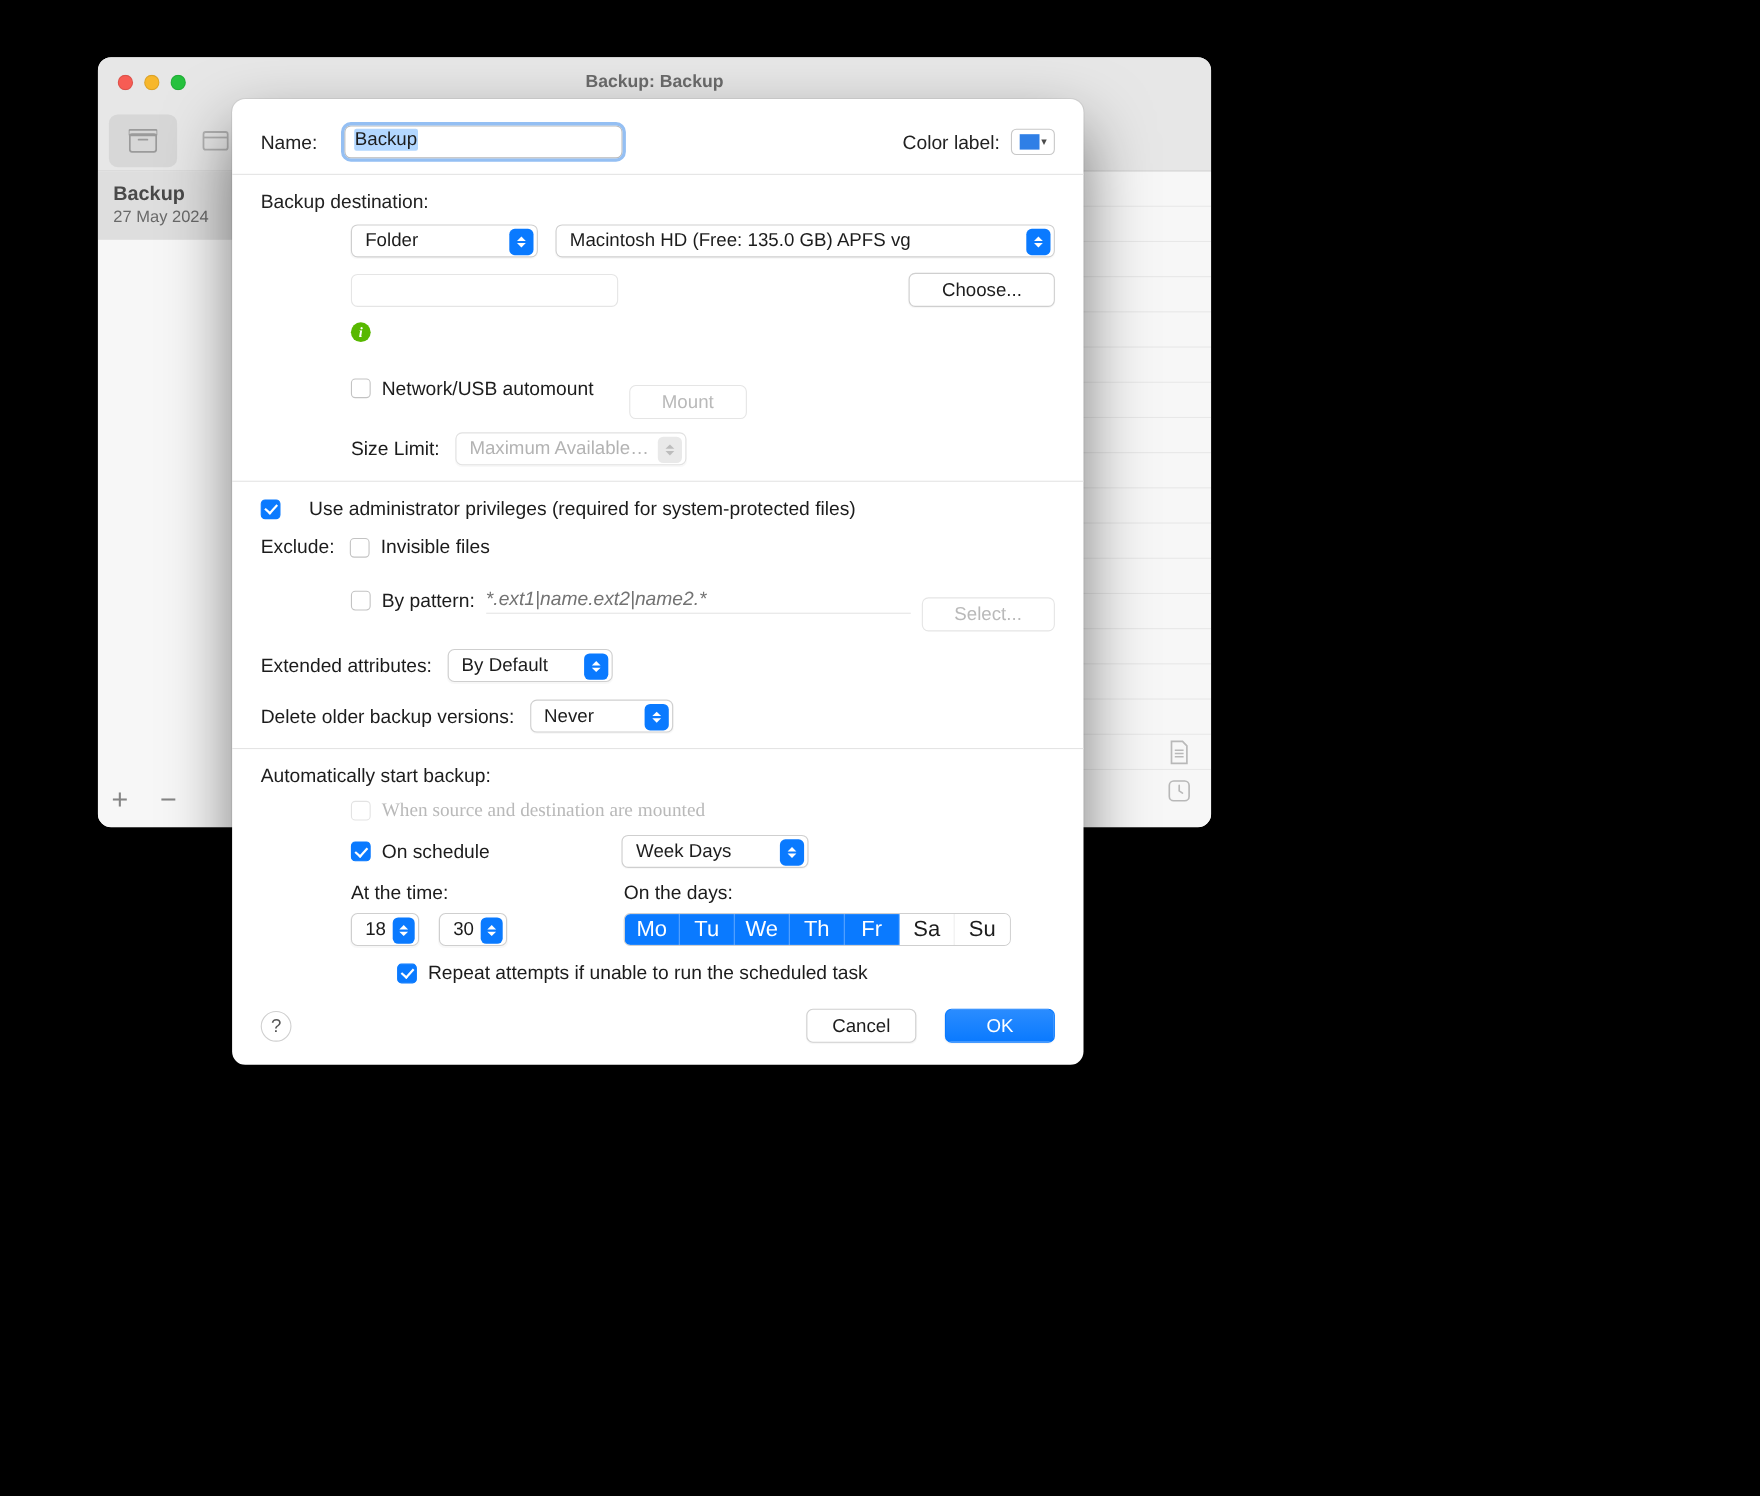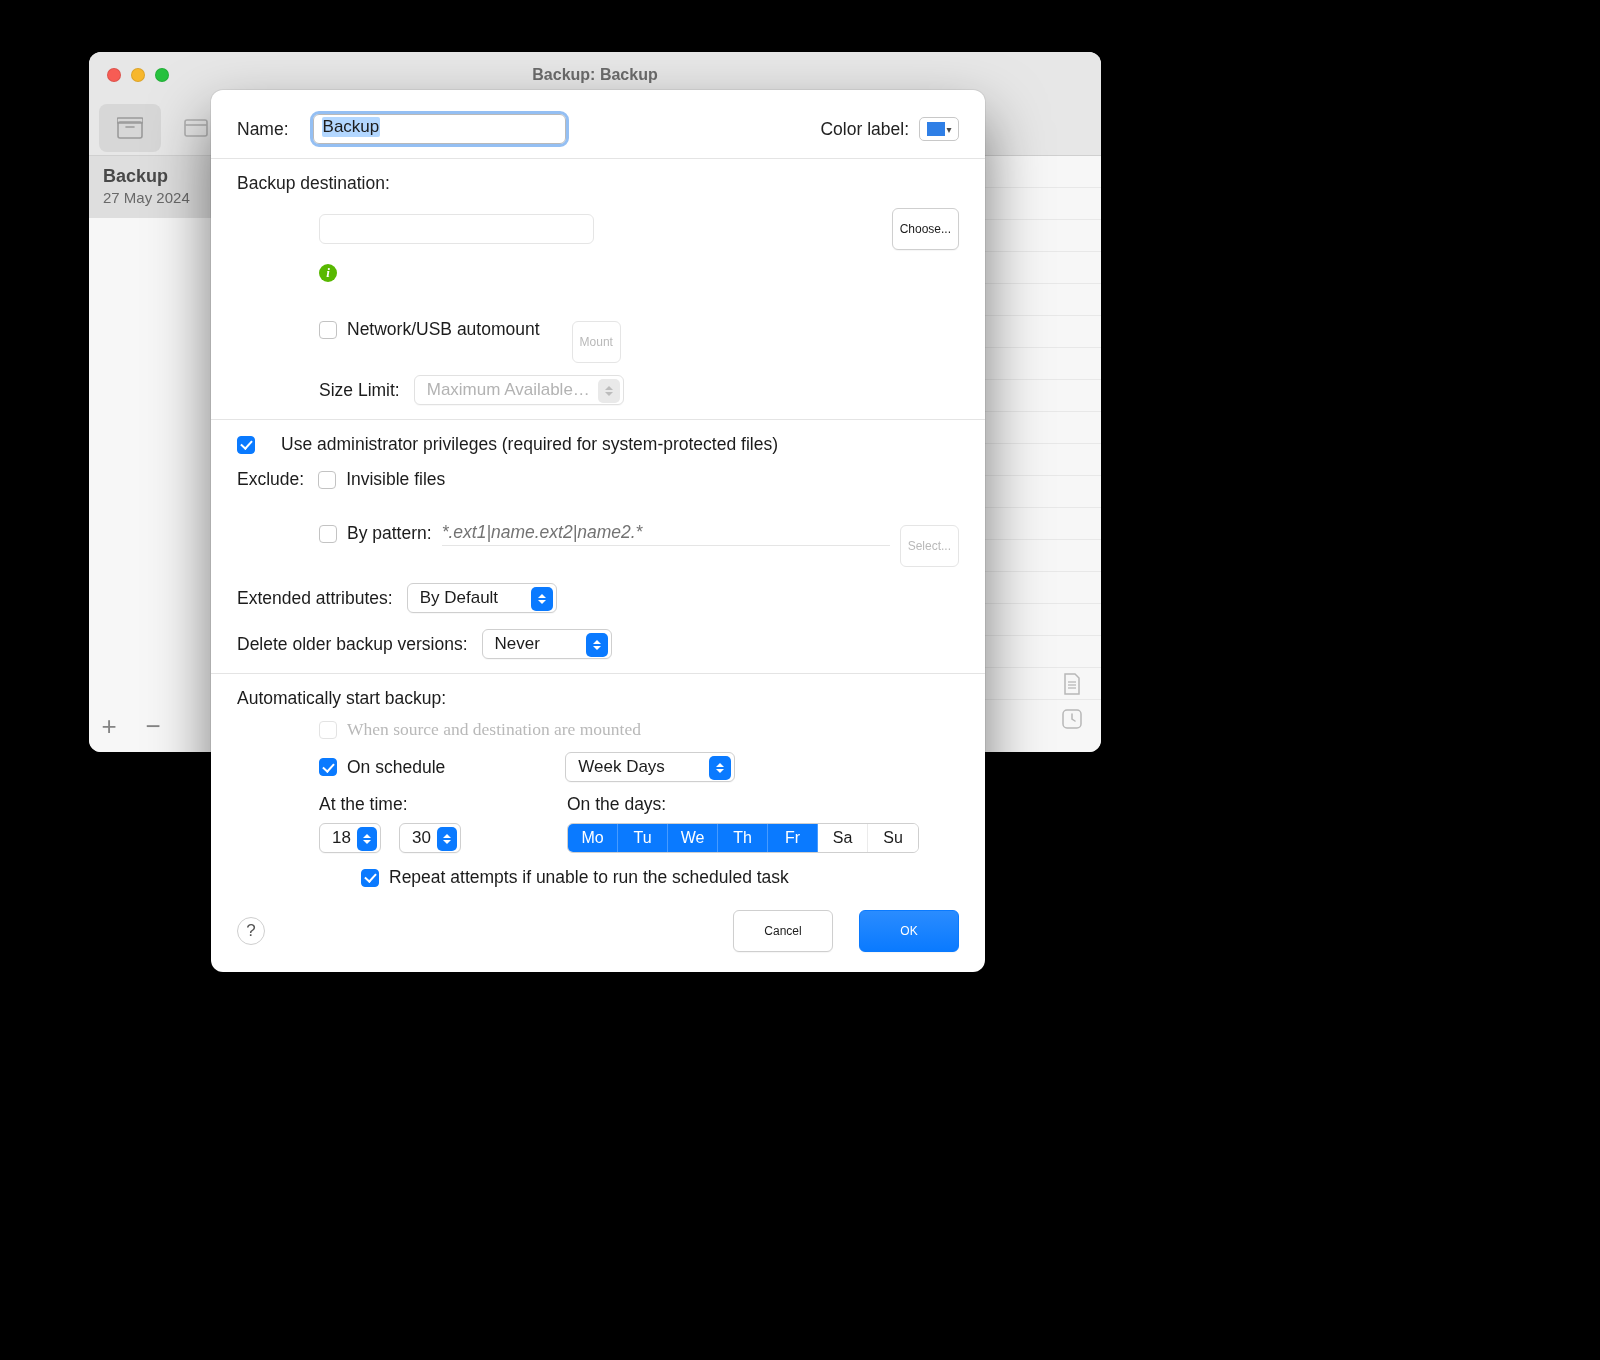--- a/index.html
+++ b/index.html
@@ -207,27 +207,27 @@
 
   .plain-field {
     flex: 1;
     height: 30px;
     border: 1px solid #e5e5e5;
     border-radius: 6px;
     background: #fff;
   }
 
   .button {
-    height: 42px;
-    padding: 0 7px;
+    height: 31px;
+    padding: 0 29px;
     border: 1px solid #cfcfcf;
     border-radius: 6px;
     background: #fff;
     display: inline-flex; align-items:center; justify-content:center;
-    font-size: 12px;
+    font-size: 17px;
     box-shadow: 0 1px 1px rgba(0,0,0,.04);
   }
   .button.disabled { color:#b9b9b9; border-color:#e5e5e5; box-shadow:none;margin-top:25px; }
   .button.primary {
     background: linear-gradient(#2a8cff,#0a7aff);
     border-color: #0a7aff;
     color:#fff;
     font-weight:500;
   }
 
@@ -273,21 +273,21 @@
   .days {
     display:flex;
     border:1px solid #cfcfcf;
     border-radius:6px;
     overflow:hidden;
     height:30px;
   }
   .days .d {
     width:50px;
     display:flex;align-items:center;justify-content:center;
-    font-size:16px;
+    font-size:20px;
     border-right:1px solid rgba(0,0,0,.08);
     background:#fff;
   }
   .days .d:last-child{border-right:none;}
   .days .d.on { background:#0a7aff; color:#fff; border-right-color:rgba(255,255,255,.25);}
 
   .help-btn {
     width:28px;height:28px;border:1px solid #cfcfcf;border-radius:50%;
     display:flex;align-items:center;justify-content:center;
     font-size:17px;color:#555;
@@ -390,20 +390,30 @@
       <span class="chev">▾</span>
     </div>
   </div>
 
   <div class="section-divider"></div>
 
   <div class="row">
     <span class="label">Backup destination:</span>
   </div>
 
+  <div class="row indent-left" style="margin-top:10px; gap:16px;">
+    <div class="popup" style="width:170px;">
+      <span>Folder</span>
+      <span class="end"></span>
+    </div>
+    <div class="popup" style="flex:1;">
+      <span>Macintosh HD (Free: 135.0 GB) APFS vg</span>
+      <span class="end"></span>
+    </div>
+  </div>
 
   <div class="row indent-left" style="margin-top:14px; gap:12px;">
     <div class="plain-field" style="max-width:490px;"></div>
     <span style="flex:1"></span>
     <div class="button">Choose...</div>
   </div>
 
   <div class="row indent-left" style="margin-top:14px; gap:10px;">
     <span class="info-icon">i</span>
   </div>

